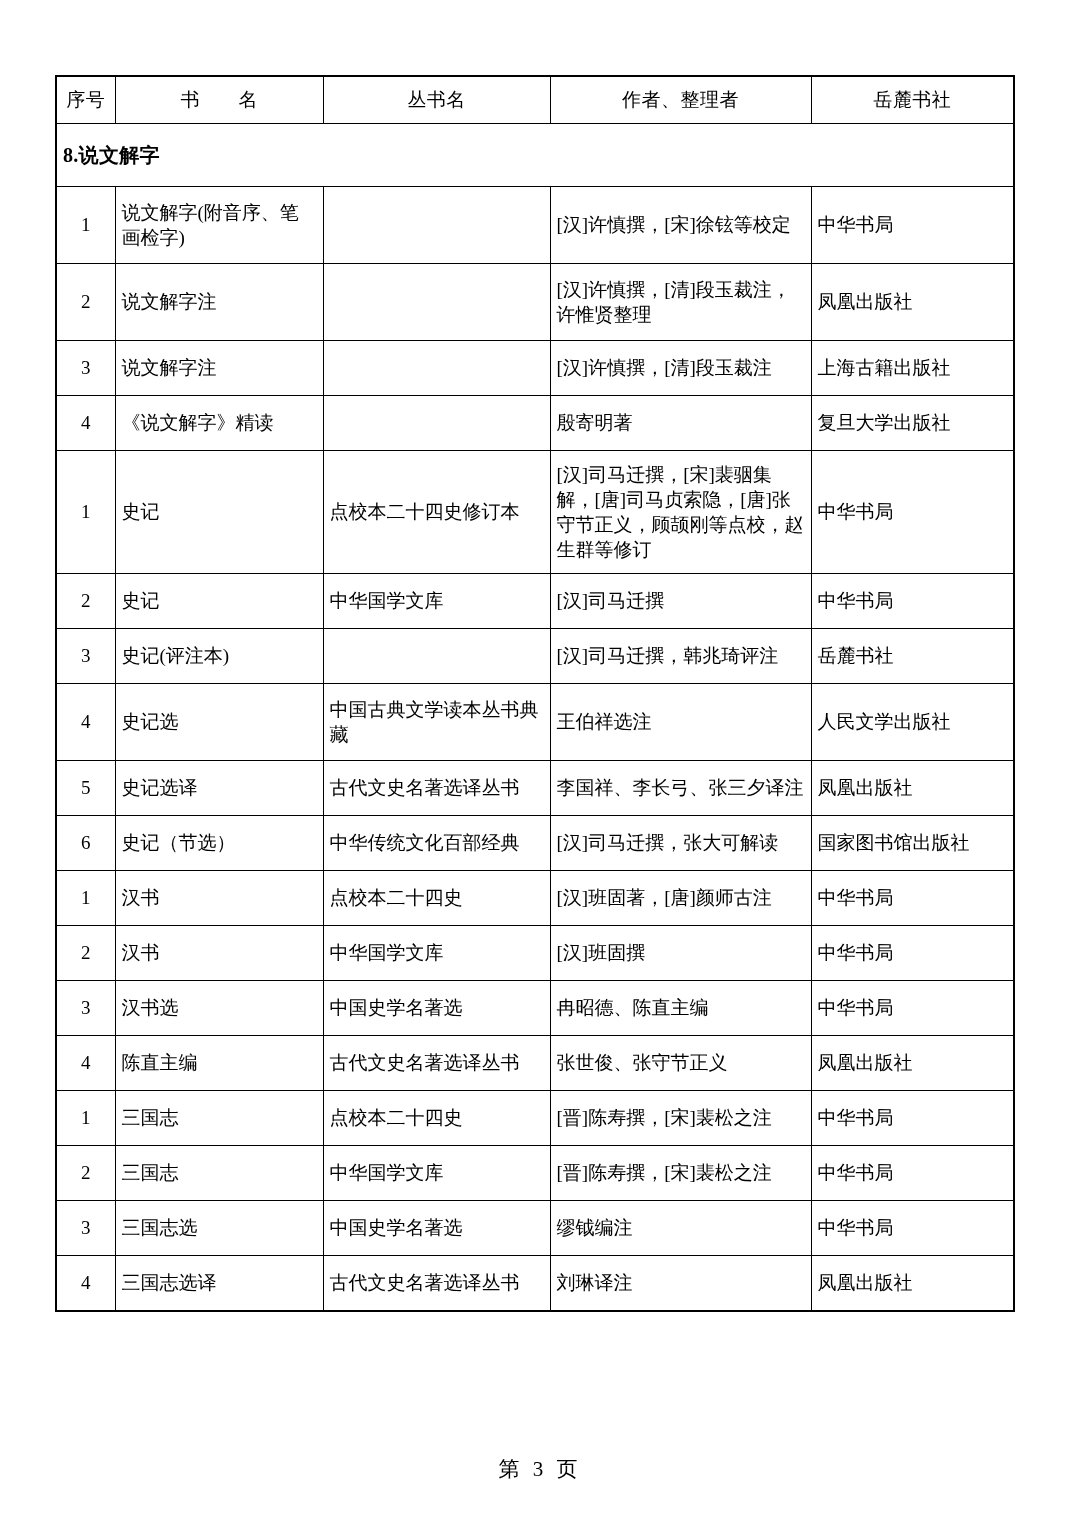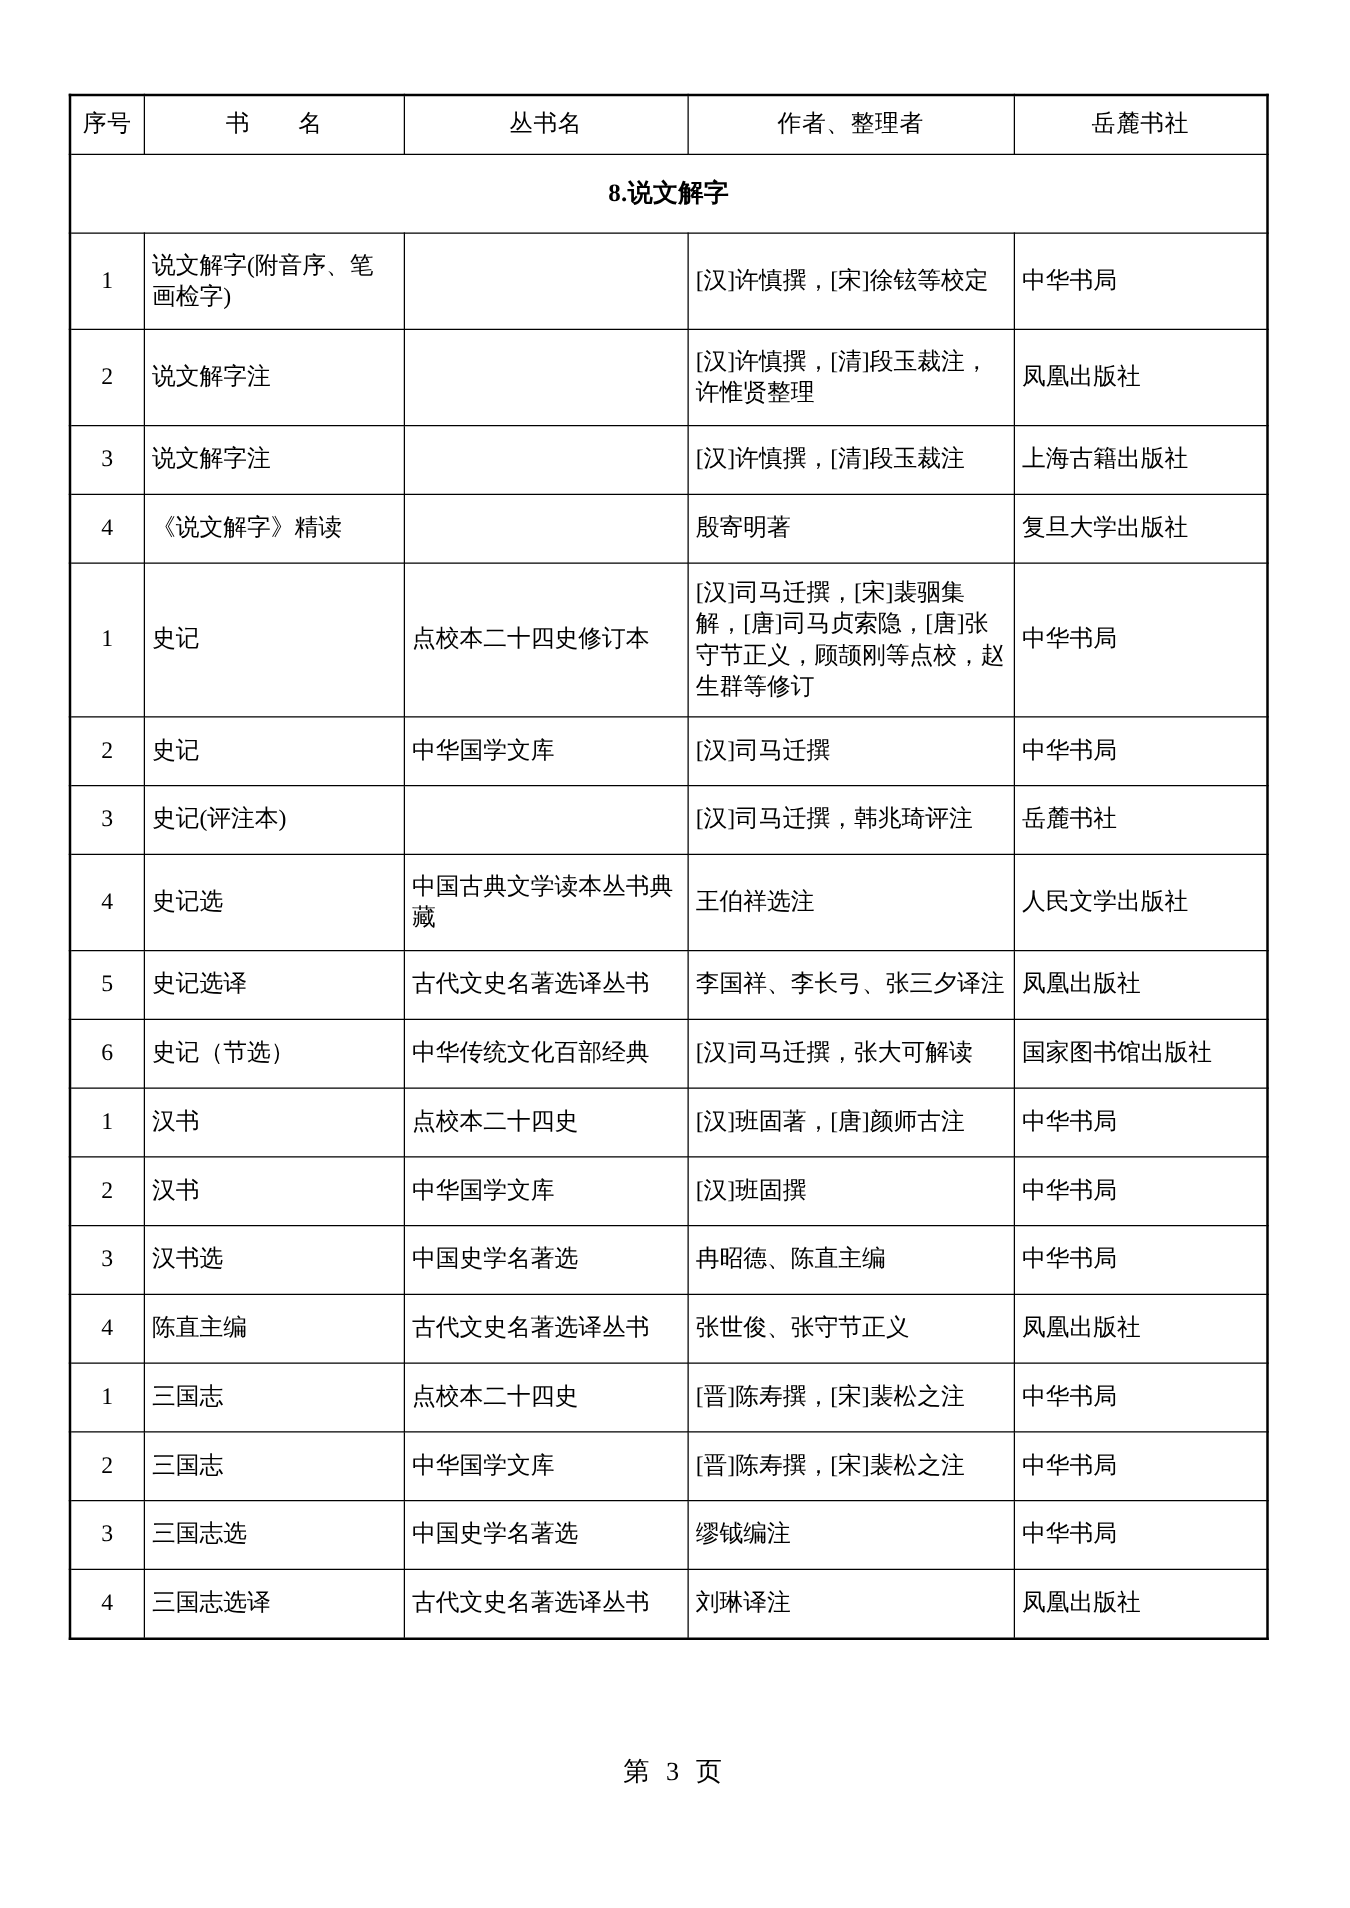--- a/index.html
+++ b/index.html
@@ -47,42 +47,42 @@
 
   thead th {
     text-align: center;
     font-size: 20px;
     height: 36px;
     letter-spacing: 0.5px;
   }
   th.h-title { letter-spacing: 10px; text-indent: 10px; }
 
   tr.section-row td {
-    text-align: center;
+    text-align: left;
     font-weight: bold;
     font-size: 20px;
     height: 52px;
     letter-spacing: 0.3px;
   }
   td.idx {
     text-align: center;
     font-size: 19px;
   }
   td.cell {
     text-align: left;
   }
   tr.data-row td { height: 44px; }
   tr.data-row.tall td { height: 66px; }
   tr.data-row.xtall td { height: 112px; }
 
   .footer {
     position: absolute;
     left: 0;
     right: 0;
-    top: 1403px;
+    top: 1455px;
     text-align: center;
     font-size: 21px;
     letter-spacing: 4px;
     font-family: "Liberation Serif", "DejaVu Serif", serif;
   }
 </style>
 </head>
 <body>
 
 <div class="page">

